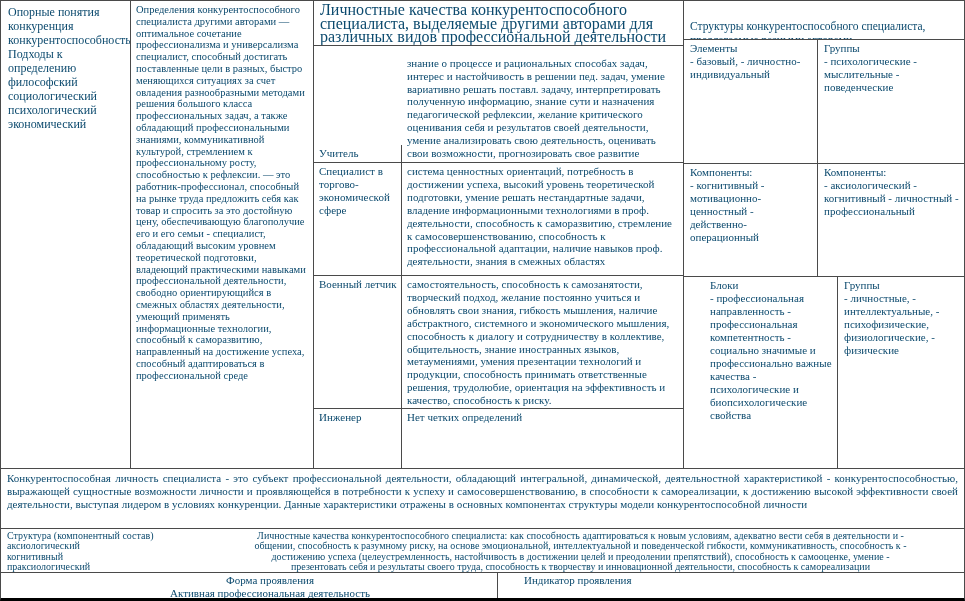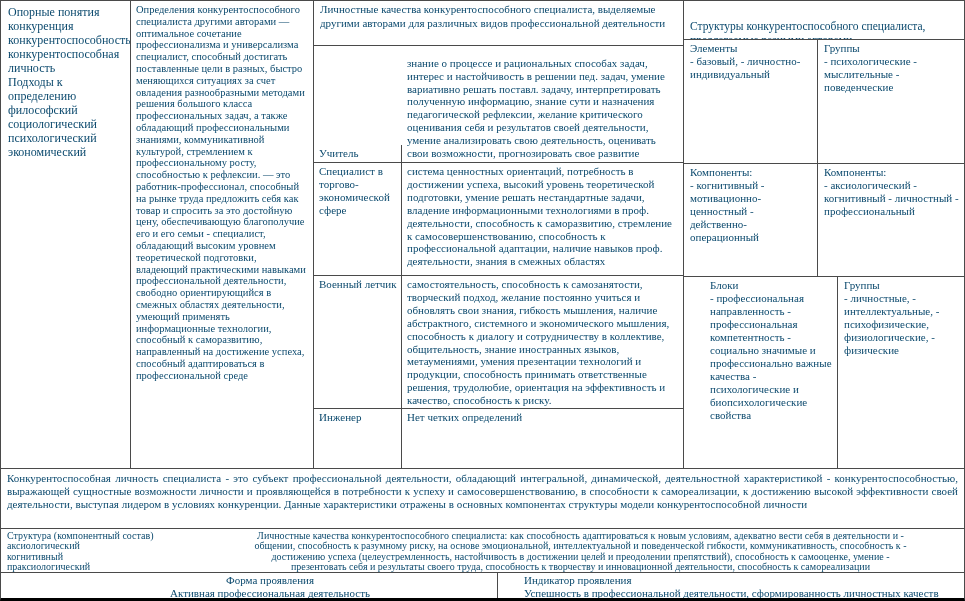--- a/index.html
+++ b/index.html
@@ -10,21 +10,21 @@
     display:flex; flex-direction:column; overflow:hidden;
   }
   .cell { box-sizing:border-box; overflow:hidden; }
   
   .top-table { display:flex; height:467px; border-bottom:1px solid #4a4a4a; flex:0 0 auto; }
   .colA { width:130px; border-right:1px solid #4a4a4a; padding:4px 6px 4px 7px; font-size:12px; line-height:14px; }
   .colA div { margin:0; }
   .colB { width:183px; border-right:1px solid #4a4a4a; padding:3px 5px; font-size:10.5px; line-height:11.8px; }
   .colC { width:370px; border-right:1px solid #4a4a4a; display:flex; flex-direction:column; }
   .colD { flex:1; display:flex; flex-direction:column; }
-  .c-header { height:45px; border-bottom:1px solid #4a4a4a; padding:2px 6px; font-size:11px; line-height:13.5px; }
+  .c-header { height:45px; border-bottom:1px solid #4a4a4a; padding:2px 6px; font-size:16px; line-height:13.5px; }
   .c-row { display:flex; border-bottom:1px solid #4a4a4a; flex:0 0 auto; }
   .c-row.r1 { height:116px;align-items:flex-end; } .c-row.r2 { height:112px; } .c-row.r3 { height:132px; }
   .c-row.r4 { flex:1 1 auto; border-bottom:none; }
   .c-label { width:88px; border-right:1px solid #4a4a4a; padding:2px 4px 2px 5px; font-size:11px; line-height:13px; box-sizing:border-box; }
   .c-text { flex:1; padding:2px 5px; font-size:11px; line-height:12.9px; box-sizing:border-box; }
   .d-header { height:38px; border-bottom:1px solid #4a4a4a; padding:19px 6px; font-size:11.5px; line-height:13.5px; }
   .d-row { display:flex; border-bottom:1px solid #4a4a4a; flex:0 0 auto; }
   .d-row.r1 { height:123px; } .d-row.r2 { height:112px; }
   .d-row.r3 { flex:1 1 auto; border-bottom:none;margin-left:20px; }
   .d-cell-left { width:134px; border-right:1px solid #4a4a4a; padding:2px 5px 2px 6px; font-size:11px; line-height:13px; box-sizing:border-box; }
@@ -42,21 +42,20 @@
 <body>
 
 <div class="page">
 
   <div class="top-table">
 
     <div class="colA cell">
       <div>Опорные понятия</div>
       <div>конкуренция</div>
       <div>конкурентоспособность</div>
-      <div>конкурентоспособная личность</div>
       <div>Подходы к определению</div>
       <div>философский</div>
       <div>социологический</div>
       <div>психологический</div>
       <div>экономический</div>
     </div>
 
     <div class="colB cell">
       <span>Определения конкурентоспособного специалиста другими авторами — оптимальное сочетание профессионализма и универсализма специалист, способный достигать поставленные цели в разных, быстро меняющихся ситуациях за счет овладения разнообразными методами решения большого класса профессиональных задач, а также обладающий профессиональными знаниями, коммуникативной культурой, стремлением к профессиональному росту, способностью к рефлексии. — это работник-профессионал, способный на рынке труда предложить себя как товар и спросить за это достойную цену, обеспечивающую благополучие его и его семьи - специалист, обладающий высоким уровнем теоретической подготовки, владеющий практическими навыками профессиональной деятельности, свободно ориентирующийся в смежных областях деятельности, умеющий применять информационные технологии, способный к саморазвитию, направленный на достижение успеха, способный адаптироваться в профессиональной среде</span>
     </div>
@@ -142,17 +141,16 @@
     </div>
   </div>
 
   <div class="bottom-row">
     <div class="bottom-left cell">
       <div>Форма проявления</div>
       <div>Активная профессиональная деятельность</div>
     </div>
     <div class="bottom-right cell">
       <div>Индикатор проявления</div>
-      <div>Успешность в профессиональной деятельности, сформированность личностных качеств</div>
     </div>
   </div>
 
 </div>
 
 </body></html>

